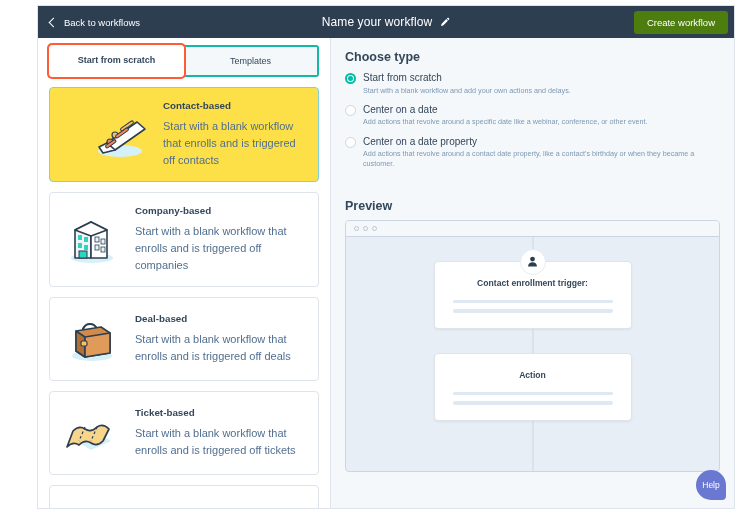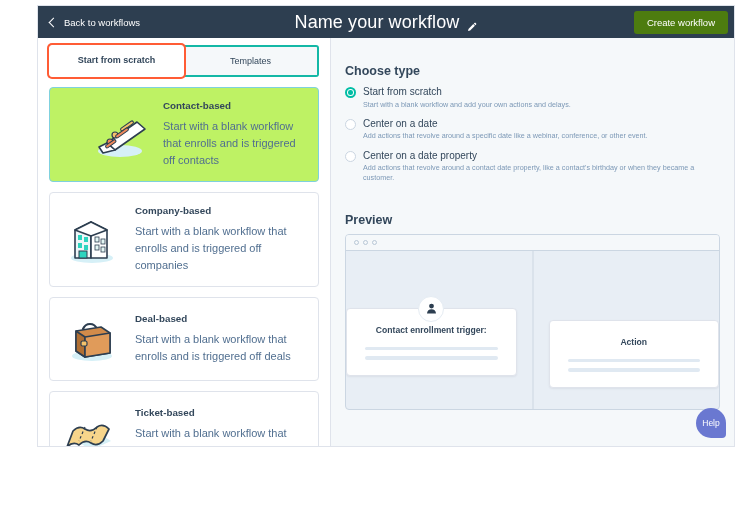--- a/index.html
+++ b/index.html
@@ -10,21 +10,21 @@
     overflow: hidden;
     background: #ffffff;
     font-family: "Liberation Sans", sans-serif;
   }
 
   #app {
     position: absolute;
     left: 37px;
     top: 5px;
     width: 698px;
-    height: 442px;
+    height: 504px;
     background: #f5f8fa;
     border: 1px solid #dfe3eb;
     overflow: hidden;
     display: flex;
     flex-direction: column;
   }
 
   
   .topbar {
     height: 32px;
@@ -51,21 +51,21 @@
     border-left: 1.6px solid #ffffff;
     border-bottom: 1.6px solid #ffffff;
     transform: rotate(45deg);
     margin-right: 1px;
   }
   .wf-name {
     position: absolute;
     left: 0; right: 0;
     text-align: center;
     color: #ffffff;
-    font-size: 18px;
+    font-size: 12px;
     letter-spacing: .1px;
     pointer-events: none;
     display: flex;
     align-items: center;
     justify-content: center;
     gap: 7px;
   }
   .wf-name .label { pointer-events: auto; cursor: text; }
   .pencil-icon {
     display: inline-block;
@@ -146,21 +146,21 @@
     gap: 10px;
     border: 1px solid #dfe3eb;
     border-radius: 4px;
     padding: 12px 13px;
     margin-bottom: 10px;
     background: #ffffff;
     cursor: pointer;
     min-height: 84px;
   }
   .card.selected {
-    background: #bef264;
+    background: #fde047;
     border: 1.5px solid #7fd1de;
     padding-left: 41px;
   }
   .card-icon {
     flex: 0 0 62px;
     width: 62px;
     height: 58px;
     display: flex;
     align-items: center;
     justify-content: center;
@@ -175,21 +175,21 @@
   .card-desc {
     font-size: 11px;
     line-height: 1.55;
     color: #516f90;
   }
 
   
   .right-panel {
     flex: 1 1 auto;
     background: #f5f8fa;
-    padding: 26px 14px 0 14px;
+    padding: 12px 14px 0 14px;
     min-width: 0;
     display: flex;
     flex-direction: column;
     position: relative;
   }
 
   .section-title {
     font-size: 12.5px;
     font-weight: bold;
     color: #33475b;
@@ -270,24 +270,23 @@
     width: 5px; height: 5px;
     border-radius: 50%;
     border: 1px solid #b8c7d6;
     background: transparent;
   }
   .preview-canvas {
     flex: 1 1 auto;
     position: relative;
     min-height: 0;
     display: flex;
-    flex-direction: row;
+    flex-direction: column;
     align-items: center;
     padding-top: 24px;
-    gap: 32px;
   }
   .vline {
     position: absolute;
     left: 50%;
     top: 0; bottom: 0;
     width: 1px;
     background: #cbd6e2;
     transform: translateX(-.5px);
   }
   .node {

